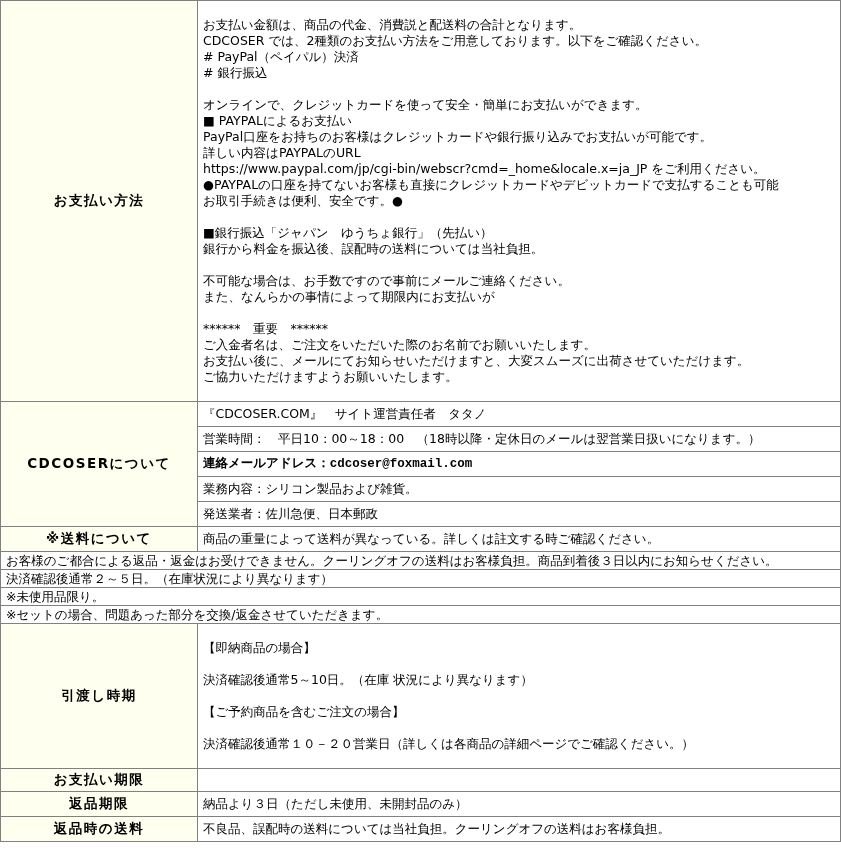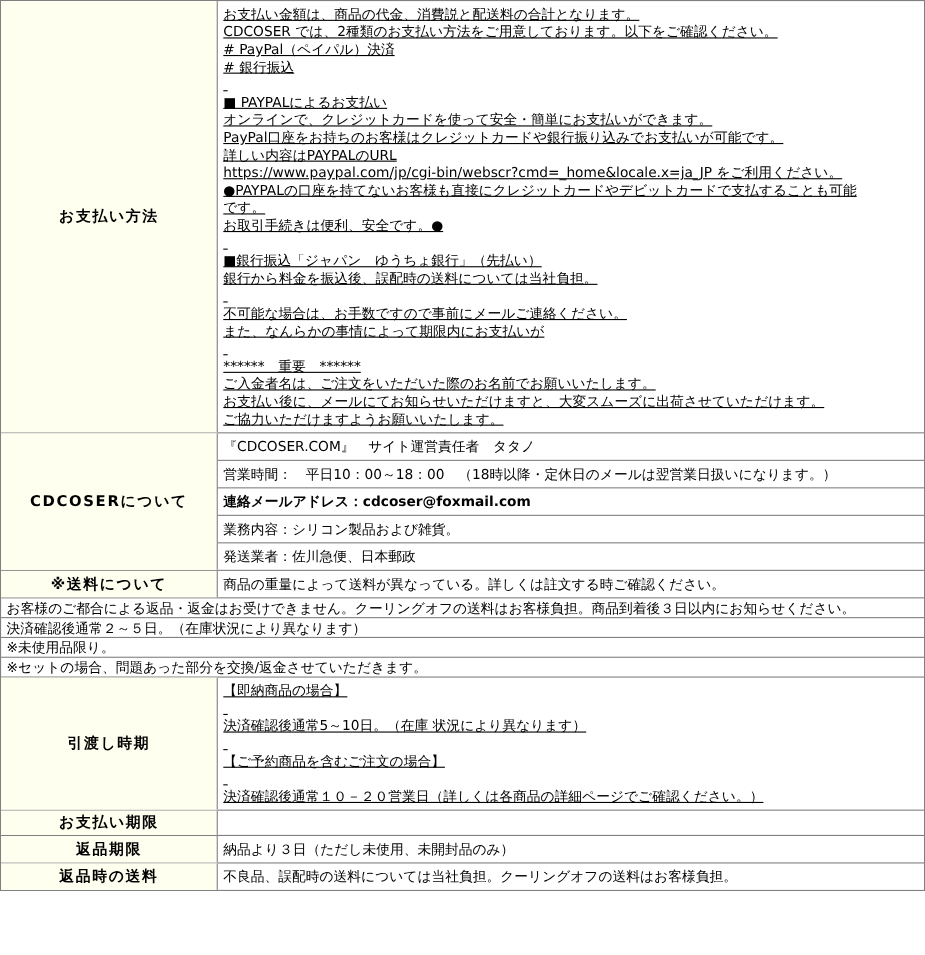--- a/index.html
+++ b/index.html
@@ -27,63 +27,62 @@
     display: flex;
     align-items: center;
     justify-content: center;
     text-align: center;
     font-weight: bold;
     font-size: 13.5px;
     letter-spacing: 1.5px;
     padding: 2px;
   }
   .tcontent { flex: 1; min-width: 0; }
-  .pad { padding: 4px 5px; text-decoration: underline; }
+  .pad { padding: 16px 5px; }
   .line {
     line-height: 16px;
     min-height: 16px;
     white-space: pre-wrap;
     word-break: break-all;
   }
   .subrow {
     padding: 4px 5px;
     line-height: 16px;
     border-bottom: 1px solid #808080;
     word-break: break-all;
   }
   .subrow-tight {
     padding: 1px 5px;
     line-height: 15px;
     border-bottom: 1px solid #808080;
     word-break: break-all;
   }
   .subrow:last-child, .subrow-tight:last-child { border-bottom: none; }
-  .bold { font-weight: bold; }
+  .bold { font-weight: bold; font-family: Liberation Mono, monospace; }
   .single { padding: 4px 5px; line-height: 16px; word-break: break-all; }
 </style>
 </head>
 <body>
 
 <div class="shop-table">
 
   <div class="trow">
     <div class="tlabel">お支払い方法</div>
     <div class="tcontent pad">
         <div class="line">お支払い金額は、商品の代金、消費説と配送料の合計となります。</div>
         <div class="line">CDCOSER では、2種類のお支払い方法をご用意しております。以下をご確認ください。</div>
         <div class="line"># PayPal（ペイパル）決済</div>
         <div class="line"># 銀行振込</div>
         <div class="line">&nbsp;</div>
+        <div class="line">オンラインで、クレジットカードを使って安全・簡単にお支払いができます。</div>
         <div class="line">■ PAYPALによるお支払い</div>
-        <div class="line">オンラインで、クレジットカードを使って安全・簡単にお支払いができます。</div>
         <div class="line">PayPal口座をお持ちのお客様はクレジットカードや銀行振り込みでお支払いが可能です。</div>
         <div class="line">詳しい内容はPAYPALのURL</div>
         <div class="line">https://www.paypal.com/jp/cgi-bin/webscr?cmd=_home&amp;locale.x=ja_JP をご利用ください。</div>
         <div class="line">●PAYPALの口座を持てないお客様も直接にクレジットカードやデビットカードで支払することも可能</div>
-        <div class="line">です。</div>
         <div class="line">お取引手続きは便利、安全です。●</div>
         <div class="line">&nbsp;</div>
         <div class="line">■銀行振込「ジャパン　ゆうちょ銀行」（先払い）</div>
         <div class="line">銀行から料金を振込後、誤配時の送料については当社負担。</div>
         <div class="line">&nbsp;</div>
         <div class="line">不可能な場合は、お手数ですので事前にメールご連絡ください。</div>
         <div class="line">また、なんらかの事情によって期限内にお支払いが</div>
         <div class="line">&nbsp;</div>
         <div class="line">******　重要　******</div>
         <div class="line">ご入金者名は、ご注文をいただいた際のお名前でお願いいたします。</div>

